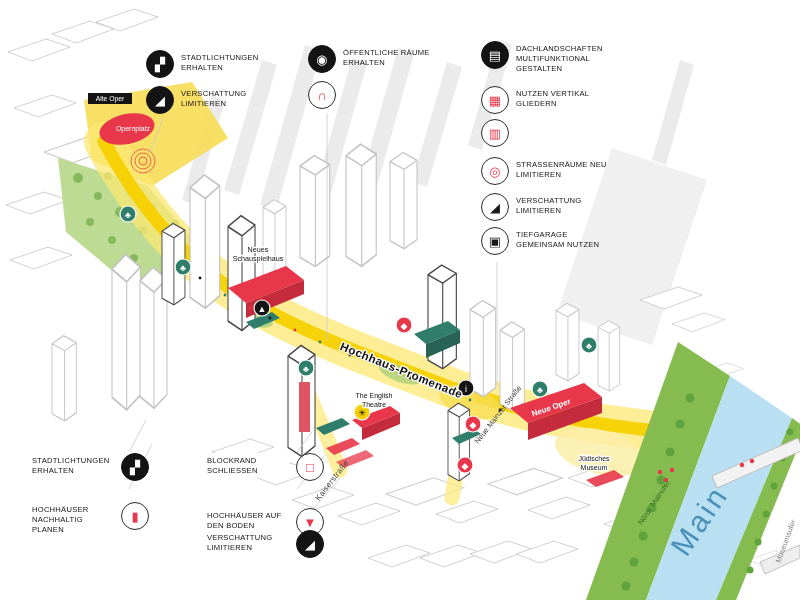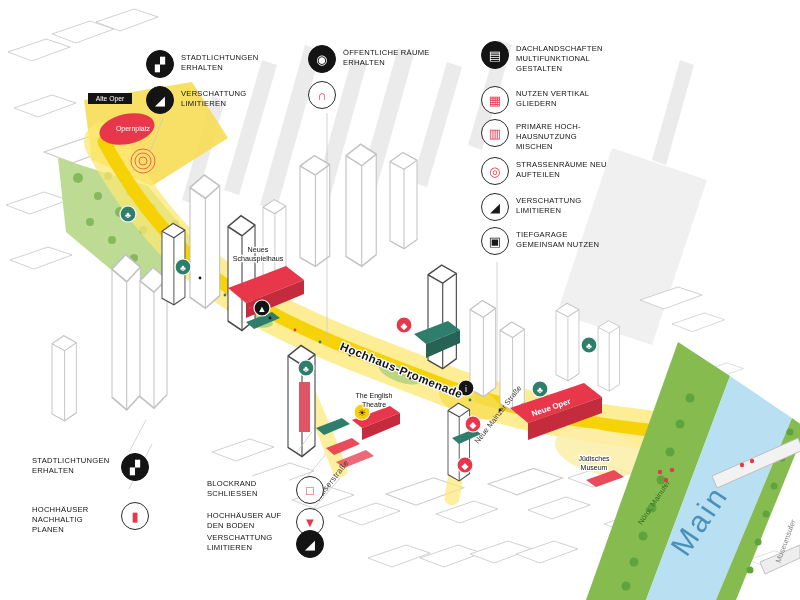--- a/index.html
+++ b/index.html
@@ -326,27 +326,26 @@
 <div class="legend-row" style="left:481px;top:86px">
   <div class="legend-icon icon-red">
         <span>▦</span>
       </div>
   <div class="legend-label">NUTZEN VERTIKAL GLIEDERN</div>
 </div>
 <div class="legend-row" style="left:481px;top:119px">
   <div class="legend-icon icon-red">
         <span>▥</span>
       </div>
-  <div class="legend-label">PRIMÄRE HOCH-HAUSNUTZUNG MISCHEN</div>
 </div>
 <div class="legend-row" style="left:481px;top:157px">
   <div class="legend-icon icon-red">
         <span>◎</span>
       </div>
-  <div class="legend-label">STRASSENRÄUME NEU AUFTEILEN</div>
+  <div class="legend-label">STRASSENRÄUME NEU LIMITIEREN</div>
 </div>
 <div class="legend-row" style="left:481px;top:193px">
   <div class="legend-icon icon-dark">
         <span>◢</span>
       </div>
   <div class="legend-label">VERSCHATTUNG LIMITIEREN</div>
 </div>
 <div class="legend-row" style="left:481px;top:227px">
   <div class="legend-icon icon-dark">
         <span>▣</span>
@@ -360,21 +359,21 @@
         <span>▞</span>
       </div>
 </div>
 <div class="legend-row row-rev" style="left:28px;top:502px">
   <div class="legend-label">HOCHHÄUSER NACHHALTIG PLANEN</div>
   <div class="legend-icon icon-red">
         <span>▮</span>
       </div>
 </div>
 
-<div class="legend-row row-rev" style="left:203px;top:476px">
+<div class="legend-row row-rev" style="left:203px;top:453px">
   <div class="legend-label">BLOCKRAND SCHLIESSEN</div>
   <div class="legend-icon icon-red">
         <span>□</span>
       </div>
 </div>
 <div class="legend-row row-rev" style="left:203px;top:508px">
   <div class="legend-label">HOCHHÄUSER AUF DEN BODEN BRINGEN</div>
   <div class="legend-icon icon-red">
         <span>▼</span>
       </div>

